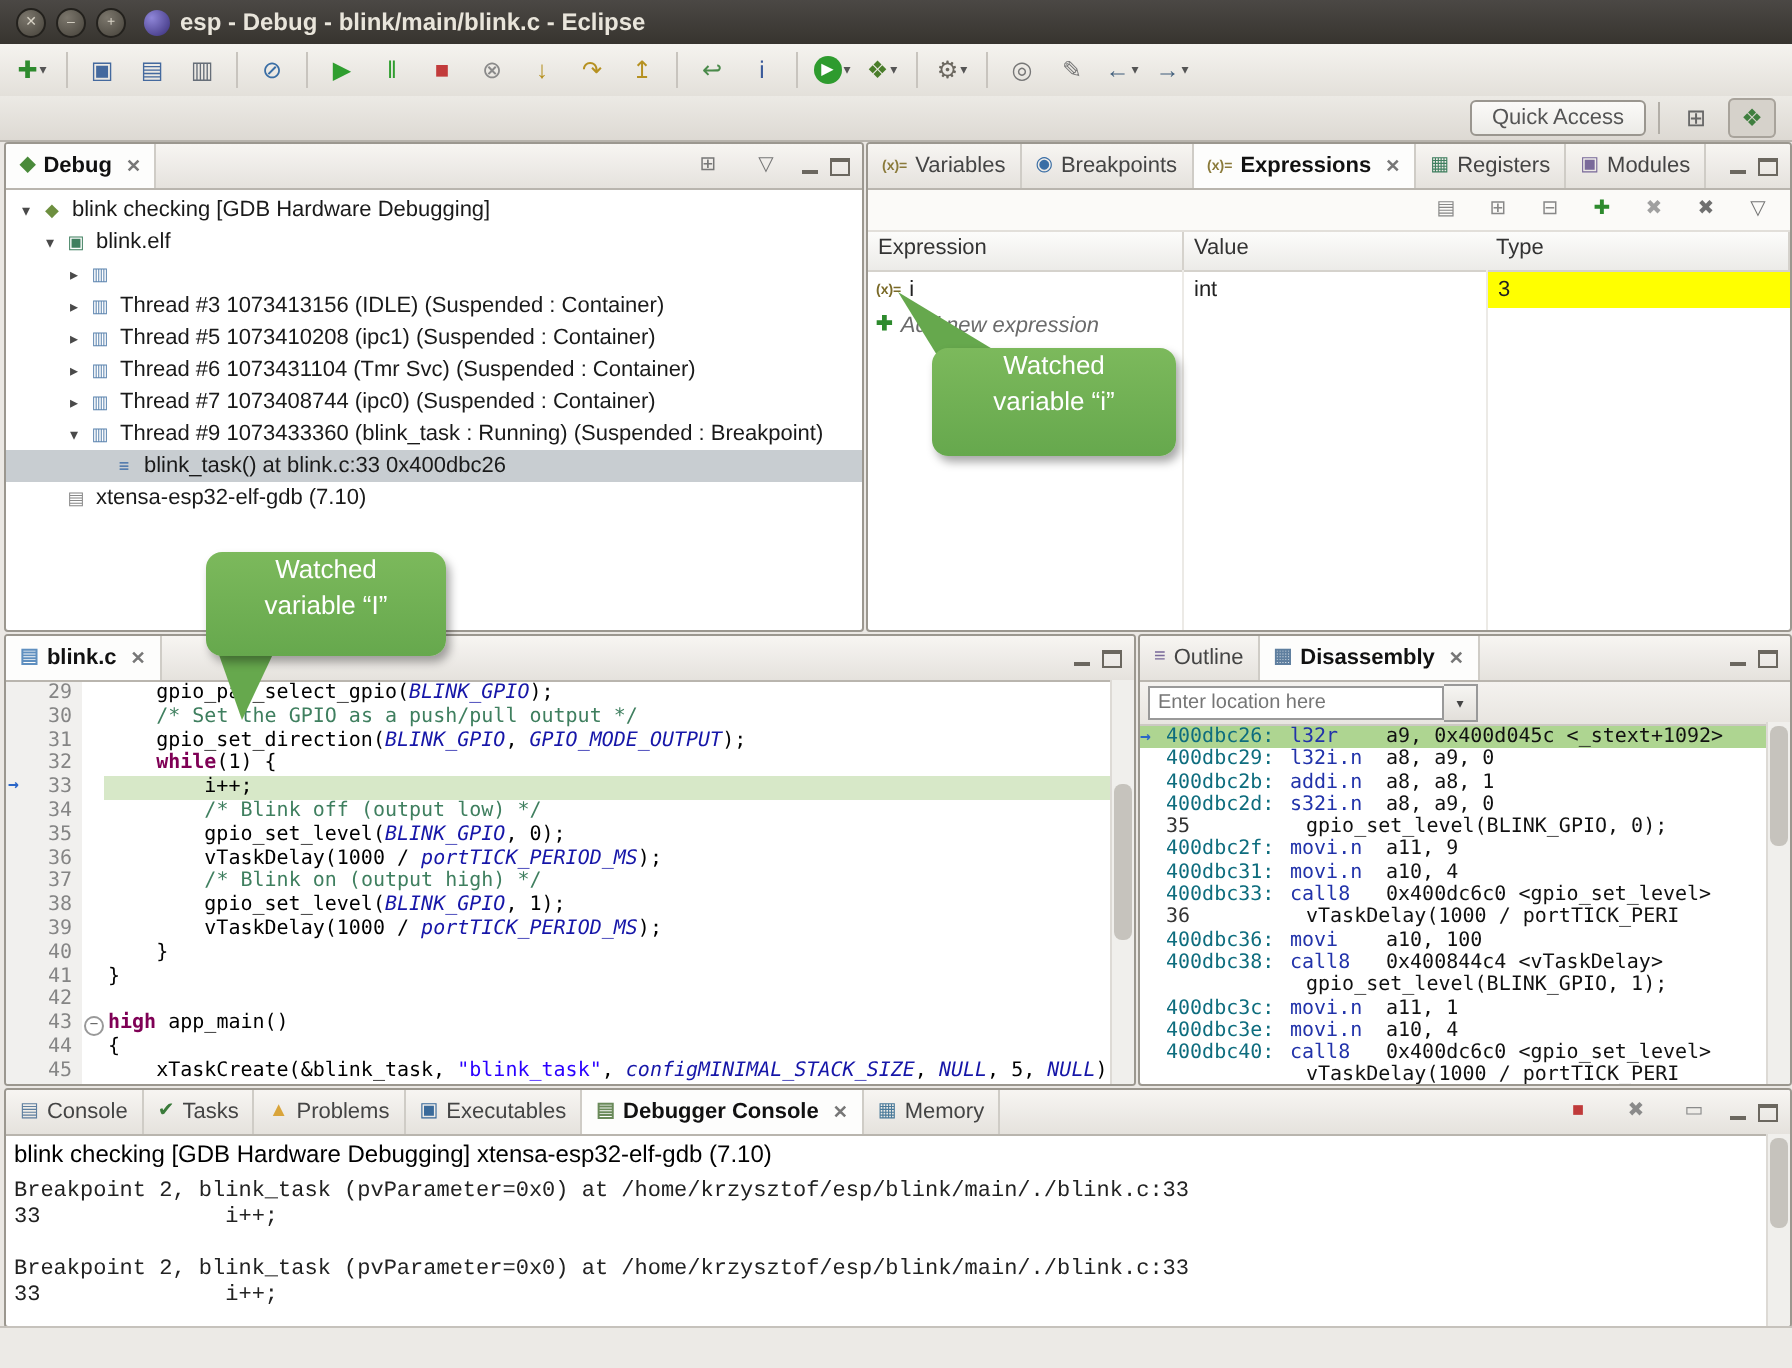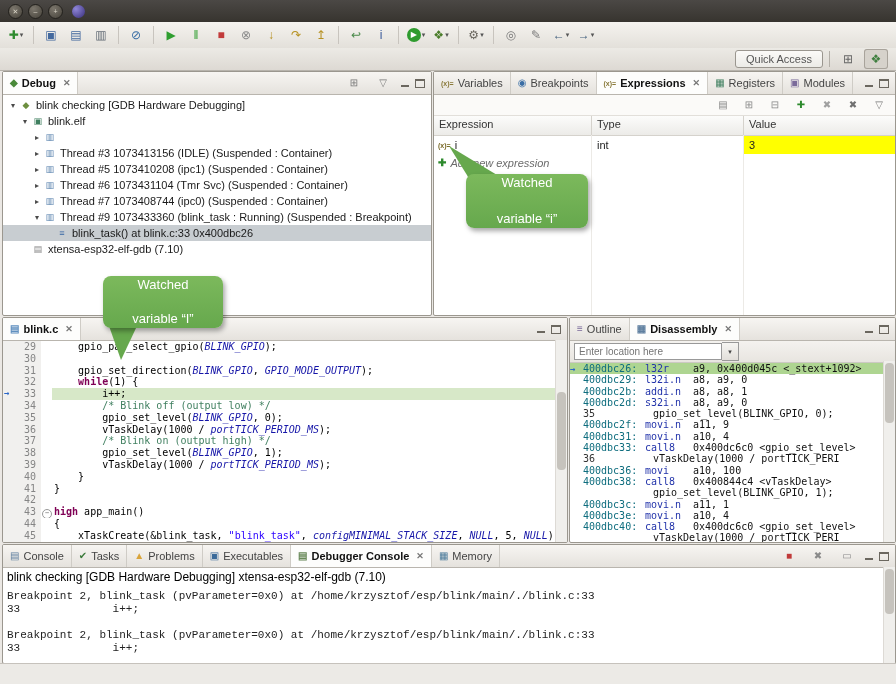--- a/index.html
+++ b/index.html
@@ -132,33 +132,34 @@
   .vscroll{position:absolute;right:0;width:11px;background:#f0efec;border-left:1px solid #dddad5;}
   .vthumb{position:absolute;left:1px;right:1px;border-radius:4px;background:#c6c3bd;}
 
   
   .statusbar{position:absolute;left:0;right:0;top:663px;height:21px;
     background:#eceae6;border-top:1px solid #c6c2bc;}
 
   
   .callout{position:absolute;color:#fff;border-radius:8px;z-index:50;
     box-shadow:2px 3px 5px rgba(0,0,0,.35);display:flex;flex-direction:column;
-    align-items:center;justify-content:space-between;font-size:13px;line-height:1.35;text-align:center;}
+    align-items:center;justify-content:flex-start;font-size:13px;line-height:1.35;text-align:center;}
   #callout-expr{left:466px;top:174px;width:122px;height:54px;}
   #callout-editor{left:103px;top:276px;width:120px;height:52px;}
   .tail{position:absolute;z-index:49;}
 </style>
 </head>
 <body>
 
 <div class="titlebar">
   <span class="wbtn">✕</span>
   <span class="wbtn">–</span>
   <span class="wbtn">+</span>
   <span class="applogo"></span>
+  <span class="wtitle">esp - Debug - blink/main/blink.c - Eclipse</span>
 </div>
 
 <div class="toolbar">
     <span class="tbtn">
       <span class="glyph" style="color: rgb(46, 139, 46);">✚</span>
       <span class="dd">▾</span>
     </span>
     <span class="tsep"></span>
     <span class="tbtn">
       <span class="glyph" style="color: rgb(68, 105, 158);">▣</span>
@@ -370,22 +371,22 @@
       <span class="tbtn">
         <span class="glyph" style="color: rgb(112, 112, 112);">✖</span>
       </span>
       <span class="tbtn">
         <span class="glyph" style="color: rgb(119, 119, 119);">▽</span>
       </span>
     </div>
   <div class="wtable">
     <div class="whead">
       <span class="hc hc1">Expression</span>
+      <span class="hc hc3">Value</span>
       <span class="hc hc2">Type</span>
-      <span class="hc hc3">Value</span>
     </div>
     <div class="colline" style="left:157px;"></div>
     <div class="colline" style="left:309px;"></div>
     <div>
         <div class="xrow">
           <span class="xc xc1">
             <span class="xicon">(x)=</span>
             <span class="xname">i</span>
           </span>
           <span class="xc xc2">int</span>
@@ -412,21 +413,21 @@
           <span class="tclose">✕</span>
         </div>
       </div>
     <div class="tabtools">
       <span class="ico-min"></span>
       <span class="ico-max"></span>
     </div>
   </div>
   <div class="code">
       <div class="cl"><span class="ann"></span><span class="ln">29</span><span class="foldcol"></span><span class="ct"><span class="tk-p">    gpio_pad_select_gpio(</span><span class="tk-m">BLINK_GPIO</span><span class="tk-p">);</span></span></div>
-      <div class="cl"><span class="ann"></span><span class="ln">30</span><span class="foldcol"></span><span class="ct"><span class="tk-p">    </span></span></div>
+      <div class="cl"><span class="ann"></span><span class="ln">30</span><span class="foldcol"></span><span class="ct"><span class="tk-p">    </span><span class="tk-c">/* Set the GPIO as a push/pull output */</span></span></div>
       <div class="cl"><span class="ann"></span><span class="ln">31</span><span class="foldcol"></span><span class="ct"><span class="tk-p">    gpio_set_direction(</span><span class="tk-m">BLINK_GPIO</span><span class="tk-p">, </span><span class="tk-m">GPIO_MODE_OUTPUT</span><span class="tk-p">);</span></span></div>
       <div class="cl"><span class="ann"></span><span class="ln">32</span><span class="foldcol"></span><span class="ct"><span class="tk-p">    </span><span class="tk-k">while</span><span class="tk-p">(1) {</span></span></div>
       <div class="cl"><span class="ann"><span class="ip">→</span></span><span class="ln">33</span><span class="foldcol"></span><span class="ct cur" style="background: rgb(215, 232, 200);"><span class="tk-p">        i++;</span></span></div>
       <div class="cl"><span class="ann"></span><span class="ln">34</span><span class="foldcol"></span><span class="ct"><span class="tk-p">        </span><span class="tk-c">/* Blink off (output low) */</span></span></div>
       <div class="cl"><span class="ann"></span><span class="ln">35</span><span class="foldcol"></span><span class="ct"><span class="tk-p">        gpio_set_level(</span><span class="tk-m">BLINK_GPIO</span><span class="tk-p">, 0);</span></span></div>
       <div class="cl"><span class="ann"></span><span class="ln">36</span><span class="foldcol"></span><span class="ct"><span class="tk-p">        vTaskDelay(1000 / </span><span class="tk-m">portTICK_PERIOD_MS</span><span class="tk-p">);</span></span></div>
       <div class="cl"><span class="ann"></span><span class="ln">37</span><span class="foldcol"></span><span class="ct"><span class="tk-p">        </span><span class="tk-c">/* Blink on (output high) */</span></span></div>
       <div class="cl"><span class="ann"></span><span class="ln">38</span><span class="foldcol"></span><span class="ct"><span class="tk-p">        gpio_set_level(</span><span class="tk-m">BLINK_GPIO</span><span class="tk-p">, 1);</span></span></div>
       <div class="cl"><span class="ann"></span><span class="ln">39</span><span class="foldcol"></span><span class="ct"><span class="tk-p">        vTaskDelay(1000 / </span><span class="tk-m">portTICK_PERIOD_MS</span><span class="tk-p">);</span></span></div>
       <div class="cl"><span class="ann"></span><span class="ln">40</span><span class="foldcol"></span><span class="ct"><span class="tk-p">    }</span></span></div>

